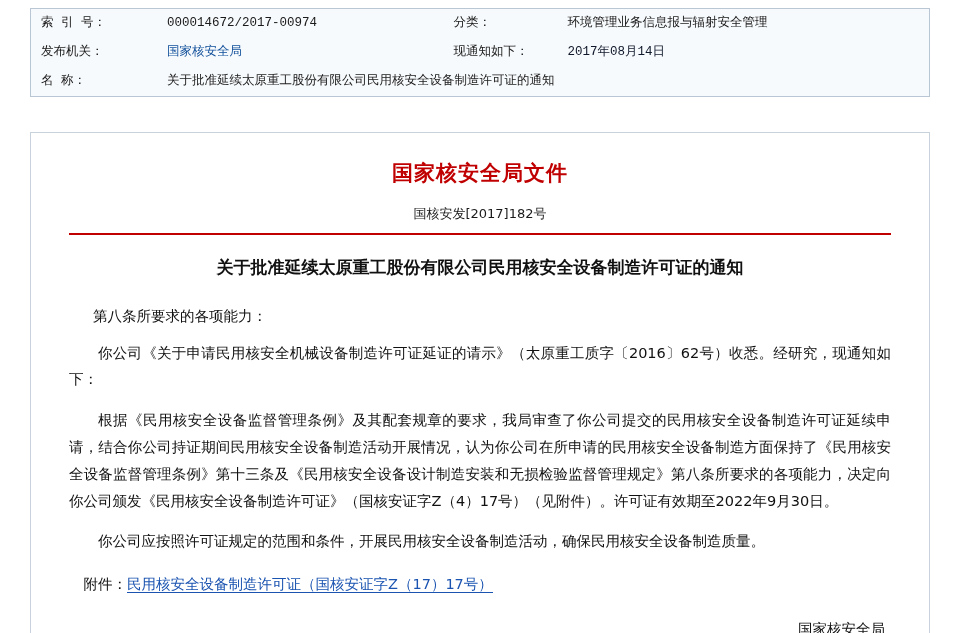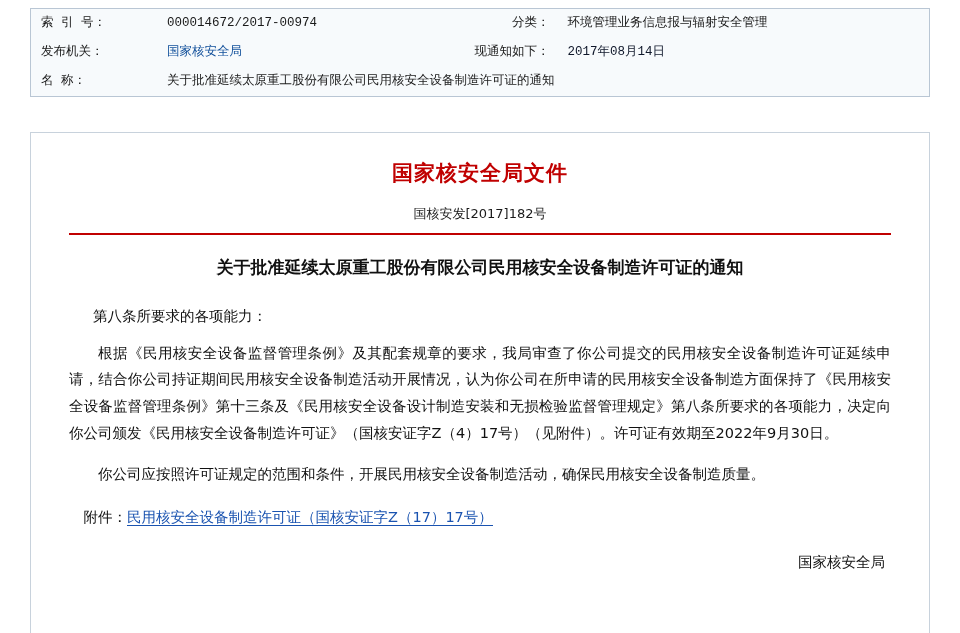--- a/index.html
+++ b/index.html
@@ -41,21 +41,21 @@
     padding: 6px 8px 6px 10px;
     vertical-align: middle;
     color: #1a1a1a;
     line-height: 1.35;
   }
   td.lbl {
     width: 108px;
     white-space: nowrap;
     color: #111;
   }
-  td.lbl.wide { width: 96px; text-align: right; }
+  td.lbl.wide { width: 96px; }
   td.val { color: #1a1a1a; }
   td.val.blue { color: #12509b; }
   td.val.date { color: #0f172a; }
 
   
   .doc {
     position: absolute;
     left: 30px;
     top: 132px;
     width: 900px;
@@ -156,20 +156,21 @@
   </div>
 
   <div class="doc">
     <div class="doc-inner">
       <div class="doc-title">国家核安全局文件</div>
       <div class="doc-number">国核安发[2017]182号</div>
       <div class="red-rule"></div>
       <div class="subject">关于批准延续太原重工股份有限公司民用核安全设备制造许可证的通知</div>
       <div class="addressee">第八条所要求的各项能力：</div>
 
+      <p class="para">你公司《关于申请民用核安全机械设备制造许可证延证的请示》（太原重工质字〔2016〕62号）收悉。经研究，现通知如下：</p>
       <p class="para">根据《民用核安全设备监督管理条例》及其配套规章的要求，我局审查了你公司提交的民用核安全设备制造许可证延续申请，结合你公司持证期间民用核安全设备制造活动开展情况，认为你公司在所申请的民用核安全设备制造方面保持了《民用核安全设备监督管理条例》第十三条及《民用核安全设备设计制造安装和无损检验监督管理规定》第八条所要求的各项能力，决定向你公司颁发《民用核安全设备制造许可证》（国核安证字Z（4）17号）（见附件）。许可证有效期至2022年9月30日。</p>
       <p class="para">你公司应按照许可证规定的范围和条件，开展民用核安全设备制造活动，确保民用核安全设备制造质量。</p>
 
       <div class="attach">
         <span>附件：</span><a href="#">民用核安全设备制造许可证（国核安证字Z（17）17号）</a>
       </div>
 
       <div class="signer">国家核安全局</div>
 
     </div>

